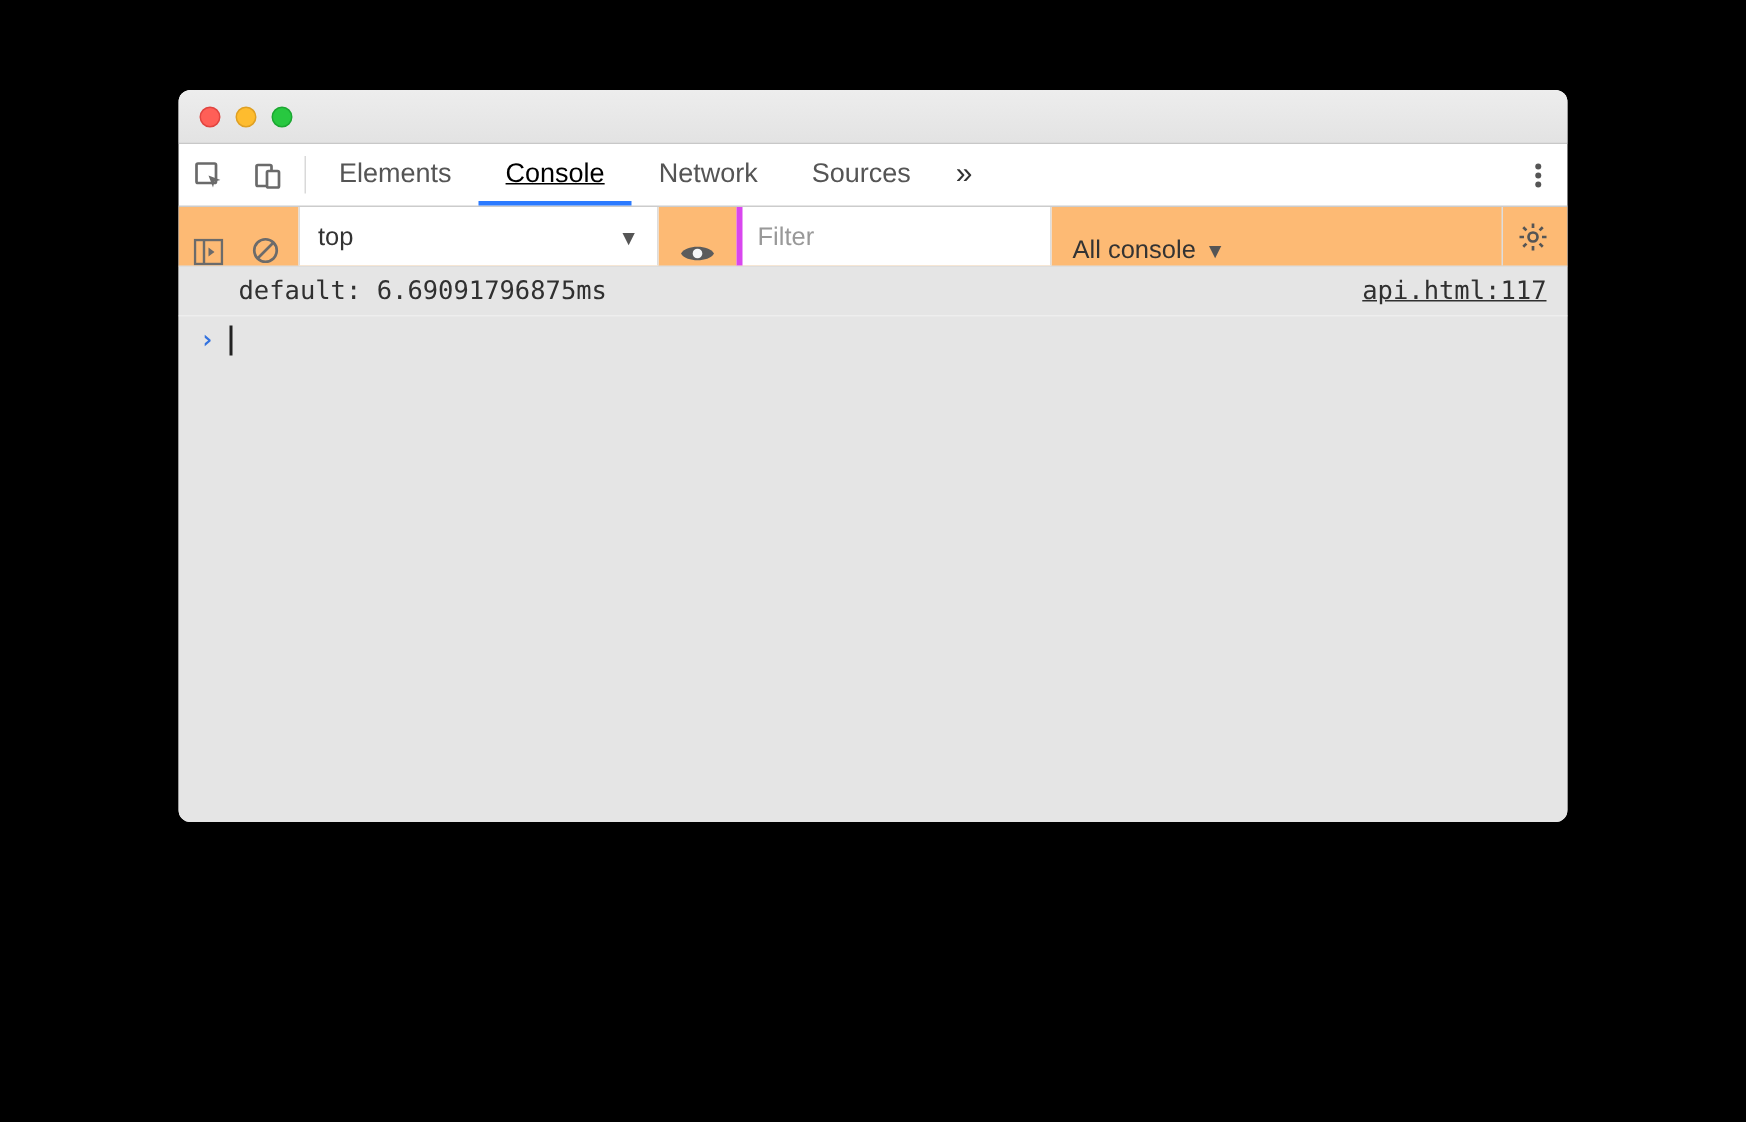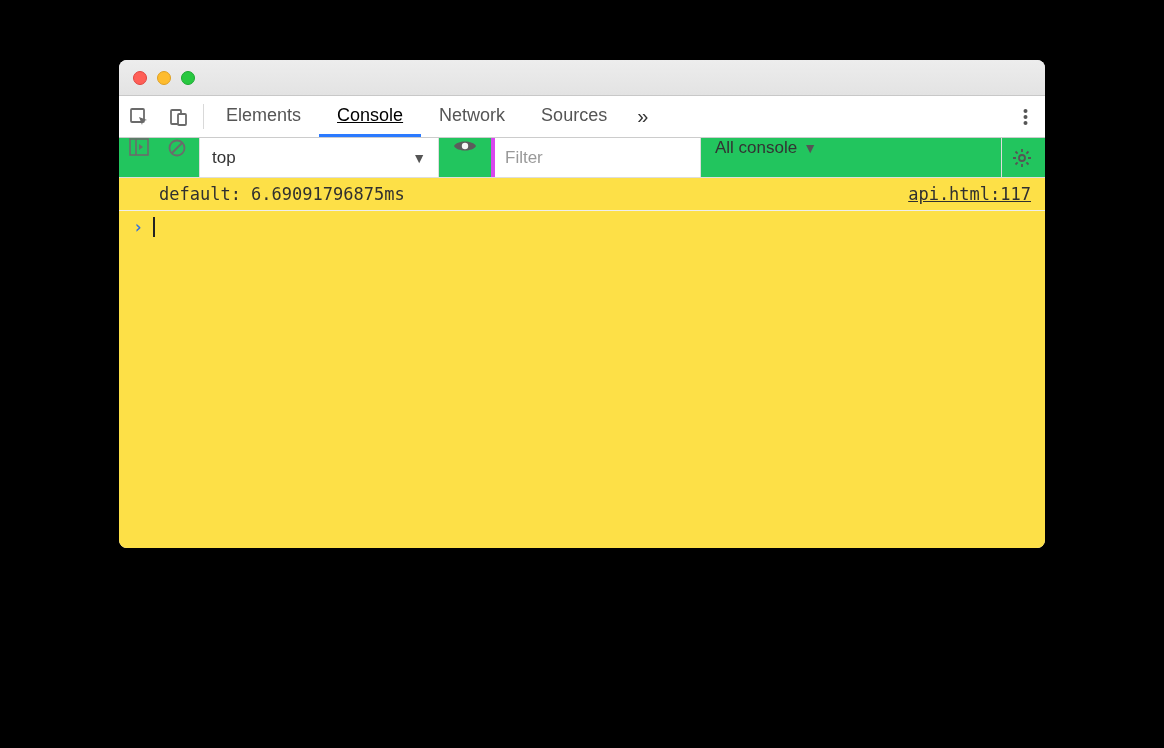--- a/index.html
+++ b/index.html
@@ -98,24 +98,24 @@
     align-items: center;
     justify-content: center;
     color: #555;
     font-size: 20px;
   }
 
   .filterbar {
     height: 40px;
     border-bottom: 1px solid #ddd;
     display: flex;
-    align-items: flex-start;
-    font-size: 17px;
-    color: #333;
-    background: #22c55e;
+    align-items: flex-end;
+    font-size: 17px;
+    color: #333;
+    background: #fdba74;
     gap: 6px;
     padding: 0 4px;
   }
   .filterbar .ic {
     width: 32px;
     display: flex;
     align-items: center;
     justify-content: center;
     color: #6b6b6b;
   }
@@ -165,21 +165,21 @@
     display:flex;
     align-items:center;
     justify-content:center;
     color:#555;
     margin-left:auto;
     border-left: 1px solid #ddd;
     height: 100%;
   }
 
   .console-area {
-    background: #fde047;
+    background: #e5e5e5;
     min-height: 370px;
     font-family: Menlo, Consolas, monospace;
     font-size: 17px;
   }
   .log-row {
     display: flex;
     justify-content: space-between;
     padding: 6px 14px 6px 40px;
     border-bottom: 1px solid #eee;
   }

